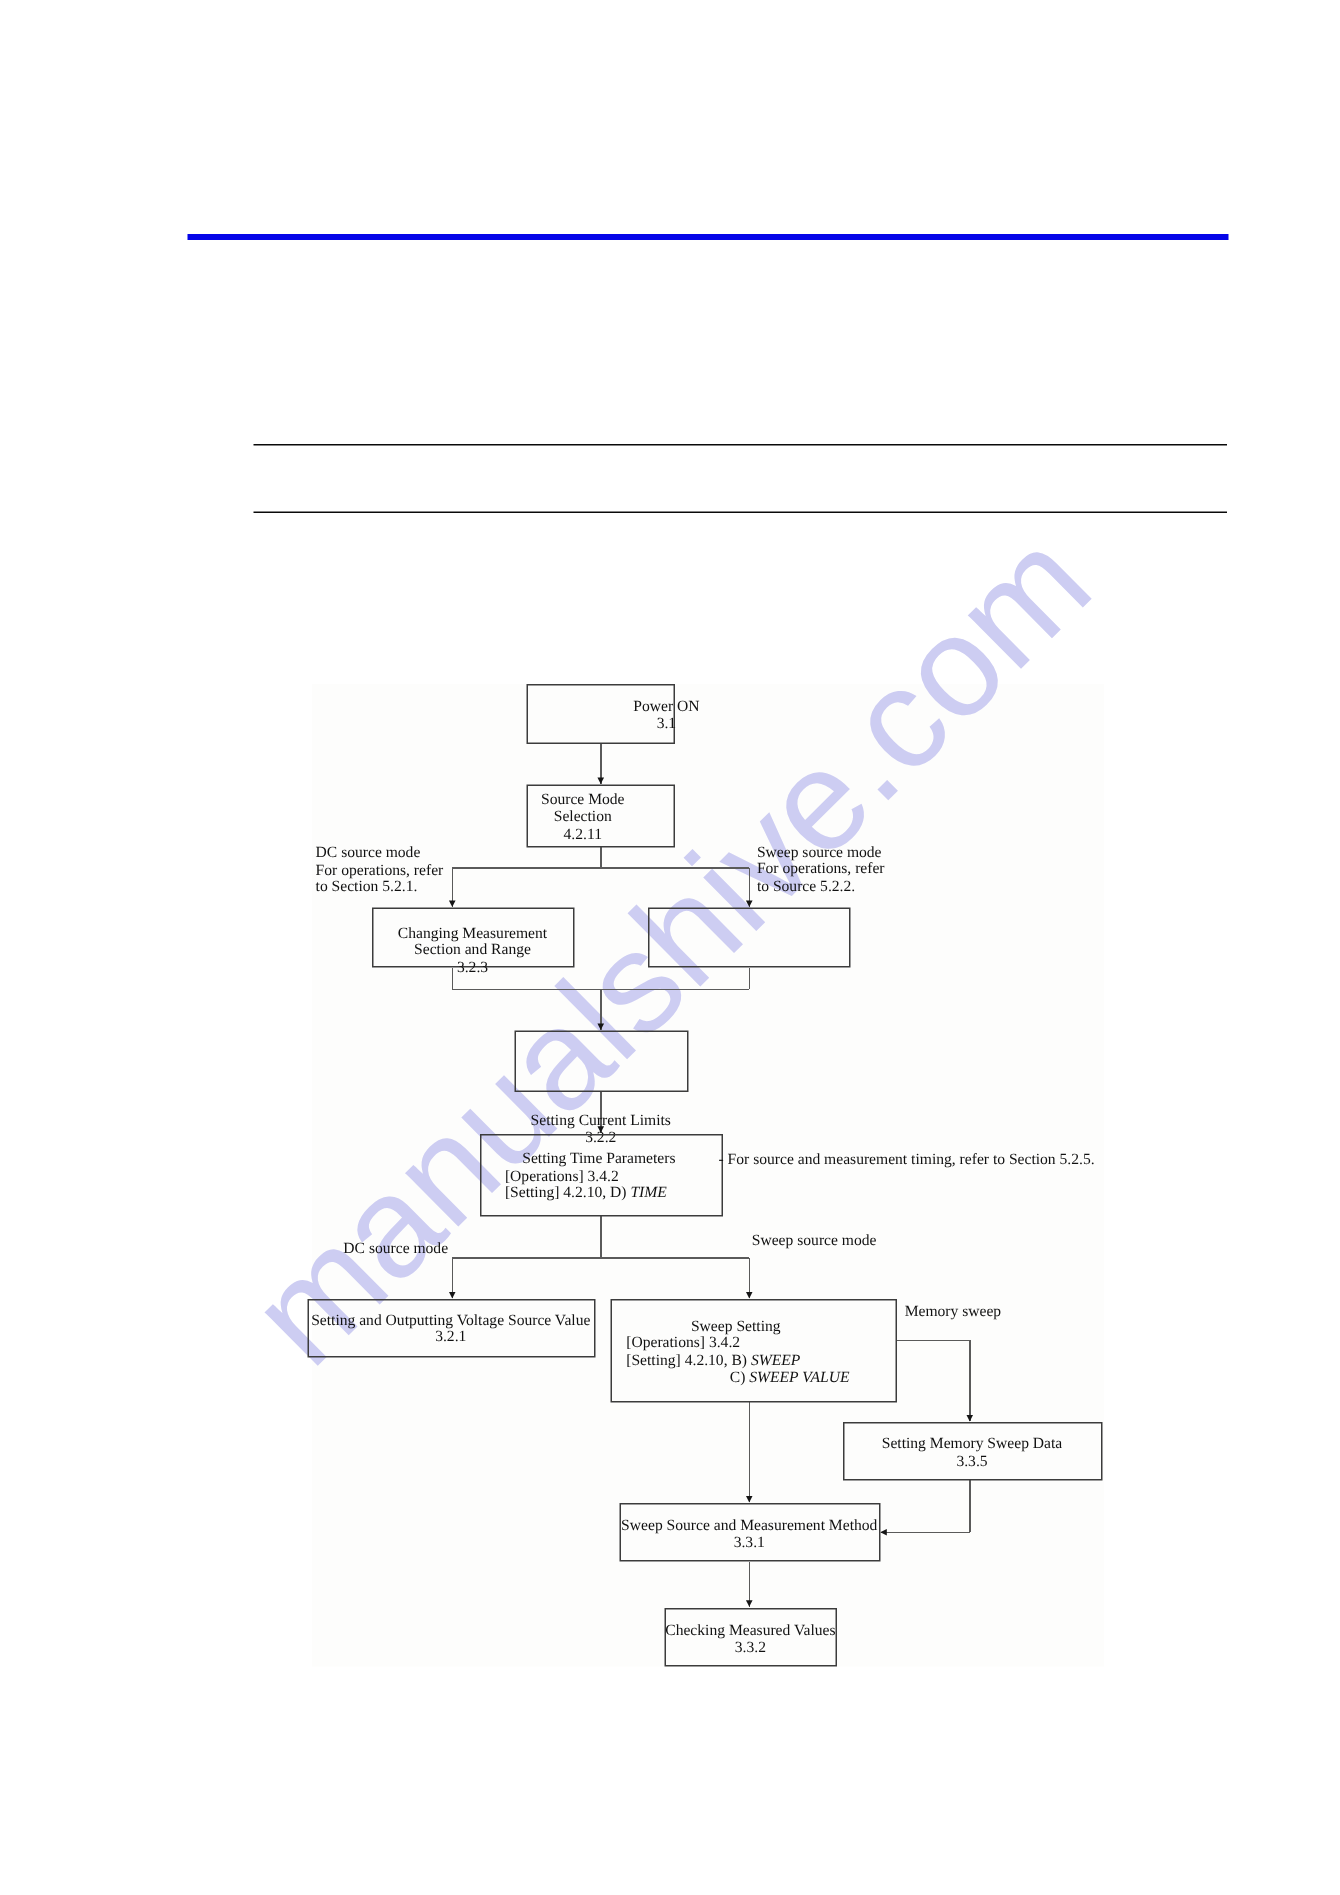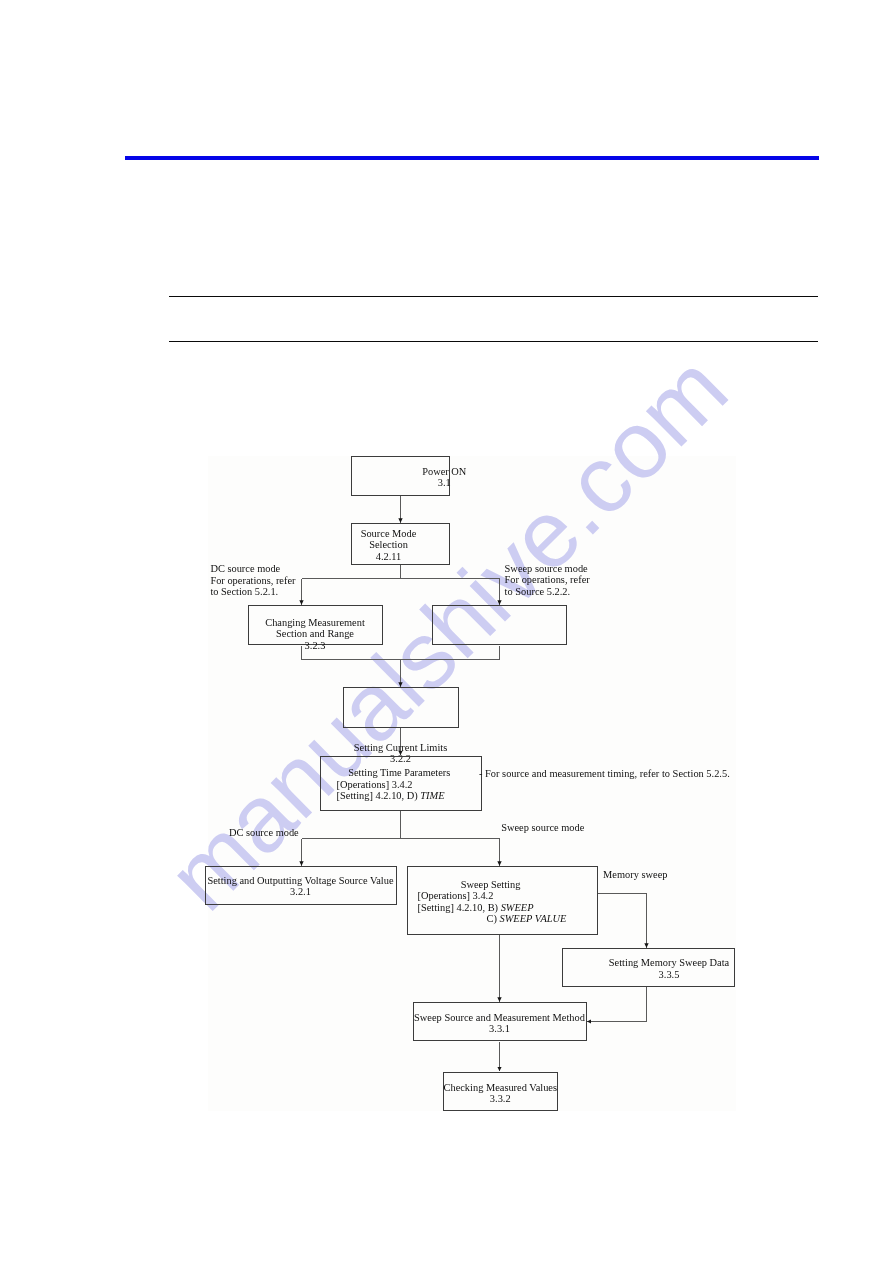--- a/index.html
+++ b/index.html
@@ -143,21 +143,21 @@
     <div class="ftext ctr" style="left:395px;top:878.7px;width:191px;">
       <div>Sweep Setting</div>
     </div>
     <div class="ftext" style="left:417.5px;top:890.1px;">
       <div>[Operations] 3.4.2</div>
       <div><span>[Setting] 4.2.10, B) </span><span class="ital">SWEEP</span></div>
       <div style="padding-left:69px;"><span>C) </span><span class="ital">SWEEP VALUE</span></div>
     </div>
 
     <div class="fbox" style="left:561.5px;top:948px;width:173px;height:38.5px;"></div>
-    <div class="ftext ctr" style="left:561.5px;top:957.4px;width:173px;margin-left:21px;">
+    <div class="ftext ctr" style="left:561.5px;top:957.4px;width:173px;">
       <div>Setting Memory Sweep Data</div>
       <div>3.3.5</div>
     </div>
 
     <div class="fbox" style="left:412.5px;top:1002px;width:174px;height:39px;"></div>
     <div class="ftext ctr" style="left:412.5px;top:1011.6px;width:174px;">
       <div>Sweep Source and Measurement Method</div>
       <div>3.3.1</div>
     </div>
 

